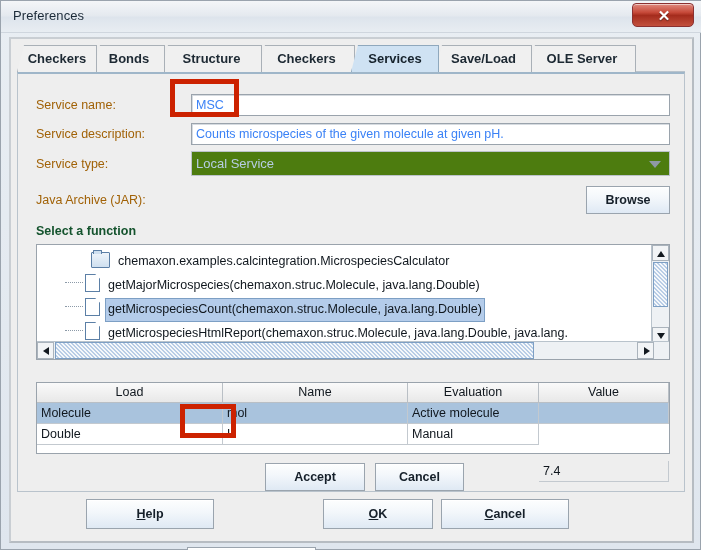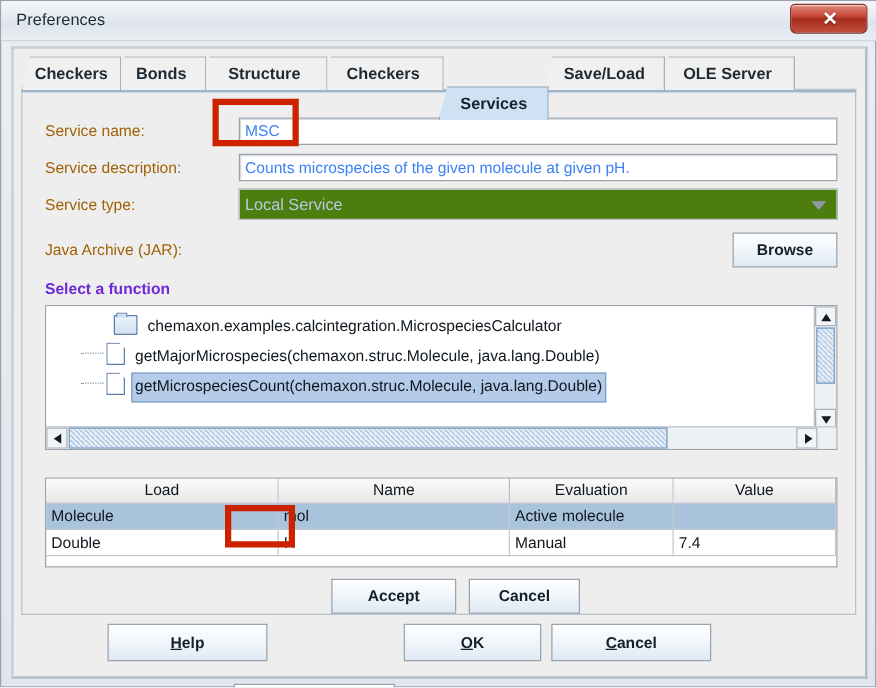--- a/index.html
+++ b/index.html
@@ -101,21 +101,20 @@
     border: 1px solid #a9b0b7;
     border-bottom: none;
     border-radius: 0;
     -webkit-clip-path: polygon(7px 0, 100% 0, 100% 100%, 0 100%);
     clip-path: polygon(7px 0, 100% 0, 100% 100%, 0 100%);
   }
   .tab.sel {
     background: #cfe2f3;
     border-color: #8fa8bd;
     color: #16222c;
-    margin-top: 24px;
   }
   .tabline {
     position: absolute;
     left: 6px; top: 32px;
     width: 668px; height: 2px;
     background: #b9c3cc;
   }
 
   
   .panel {
@@ -186,21 +185,21 @@
     cursor: pointer;
     box-shadow: inset 0 1px 0 #ffffff;
     font-family: "Liberation Sans", sans-serif;
   }
 
   
   .sectlabel {
     position: absolute;
     font-size: 12.5px;
     font-weight: bold;
-    color: #6d28d9;
+    color: #14532d;
   }
   .treebox {
     position: absolute;
     left: 18px; top: 228px;
     width: 634px; height: 116px;
     box-sizing: border-box;
     background: #ffffff;
     border: 1px solid #9aa3ac;
     overflow: hidden;
   }
@@ -407,20 +406,21 @@
         <div class="flabel" style="left:18px; top:119px;">Java Archive (JAR):</div>
         <div class="btn" style="left:568px; top:112px; width:84px; height:28px; line-height:26px;">Browse</div>
 
         <div class="sectlabel" style="left:18px; top:150px;">Select a function</div>
 
         <div class="treebox" style="top:170px;">
           <div class="treeview" id="treeview">
               <div class="trow" style="top: 4px; left: 6px; margin-left: 48px;"><span class="ficon"></span><span class="tlabel">chemaxon.examples.calcintegration.MicrospeciesCalculator</span></div>
               <div class="trow" style="top: 28px; left: 28px;"><span class="telbow"></span><span class="dicon"></span><span class="tlabel">getMajorMicrospecies(chemaxon.struc.Molecule, java.lang.Double)</span></div>
               <div class="trow sel" style="top: 52px; left: 28px;"><span class="telbow"></span><span class="dicon"></span><span class="tlabel">getMicrospeciesCount(chemaxon.struc.Molecule, java.lang.Double)</span></div>
+              <div class="trow" style="top: 76px; left: 28px;"><span class="telbow"></span><span class="dicon"></span><span class="tlabel">getMicrospeciesHtmlReport(chemaxon.struc.Molecule, java.lang.Double, java.lang.</span></div>
             </div>
 
           <div class="vscroll">
             <div class="sbtn" style="left:0; top:0; width:17px; height:16px;">
               <div class="sarrow" style="left:4px; top:5px; border-left:4px solid transparent; border-right:4px solid transparent; border-bottom:6px solid #13191f;"></div>
             </div>
             <div class="sthumb" style="left:1px; top:17px; width:15px; height:45px;"></div>
             <div class="sbtn" style="left:0; bottom:0; width:17px; height:16px;">
               <div class="sarrow" style="left:4px; top:5px; border-left:4px solid transparent; border-right:4px solid transparent; border-top:6px solid #13191f;"></div>
             </div>
@@ -448,21 +448,21 @@
               <div class="trw sel" style="top: 20px;">
                 <div class="td" style="left: 0px; width: 186px;">Molecule</div>
                 <div class="td" style="left: 186px; width: 185px;">mol</div>
                 <div class="td" style="left: 371px; width: 131px;">Active molecule</div>
                 <div class="td" style="left: 502px; width: 130px;"></div>
               </div>
               <div class="trw" style="top: 41px;">
                 <div class="td" style="left: 0px; width: 186px;">Double</div>
                 <div class="td" style="left: 186px; width: 185px;">H</div>
                 <div class="td" style="left: 371px; width: 131px;">Manual</div>
-                <div class="td" style="left: 502px; width: 130px;">7.4</div>
+                <div class="td" style="left: 502px; width: 130px; margin-top: 37px;">7.4</div>
               </div>
             </div>
         </div>
 
         <div class="btn" style="left:247px; top:389px; width:100px; height:28px; line-height:26px;">Accept</div>
         <div class="btn" style="left:357px; top:389px; width:89px; height:28px; line-height:26px;">Cancel</div>
       </div>
 
       <div id="dlgbtns">
           <div class="btn" style="left: 75px; top: 460px; width: 128px; height: 30px; line-height: 28px;"><span style="text-decoration: underline;">H</span>elp</div>

